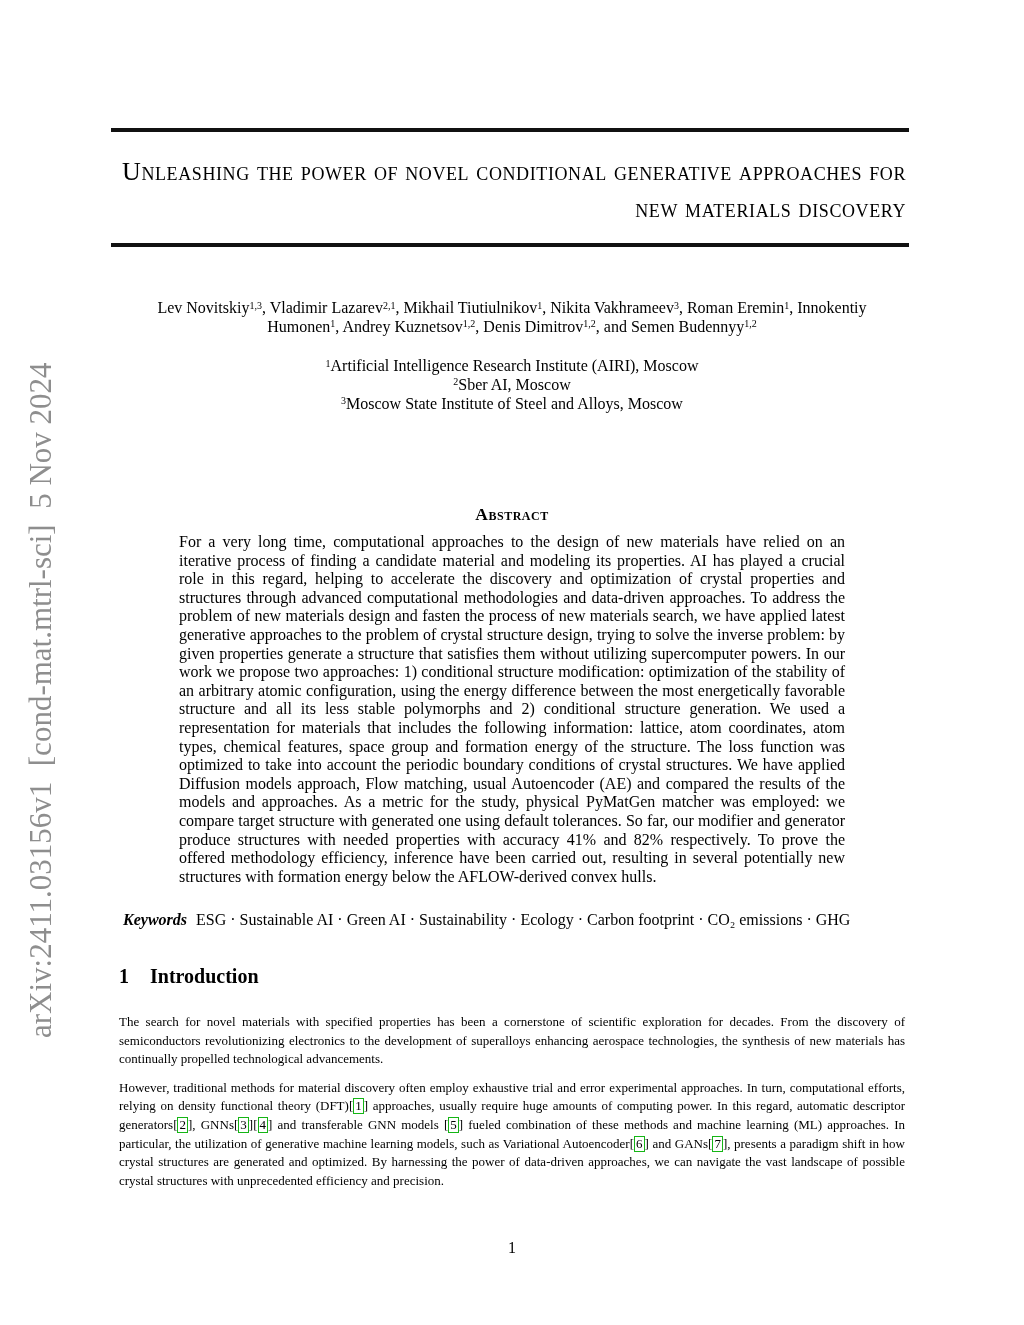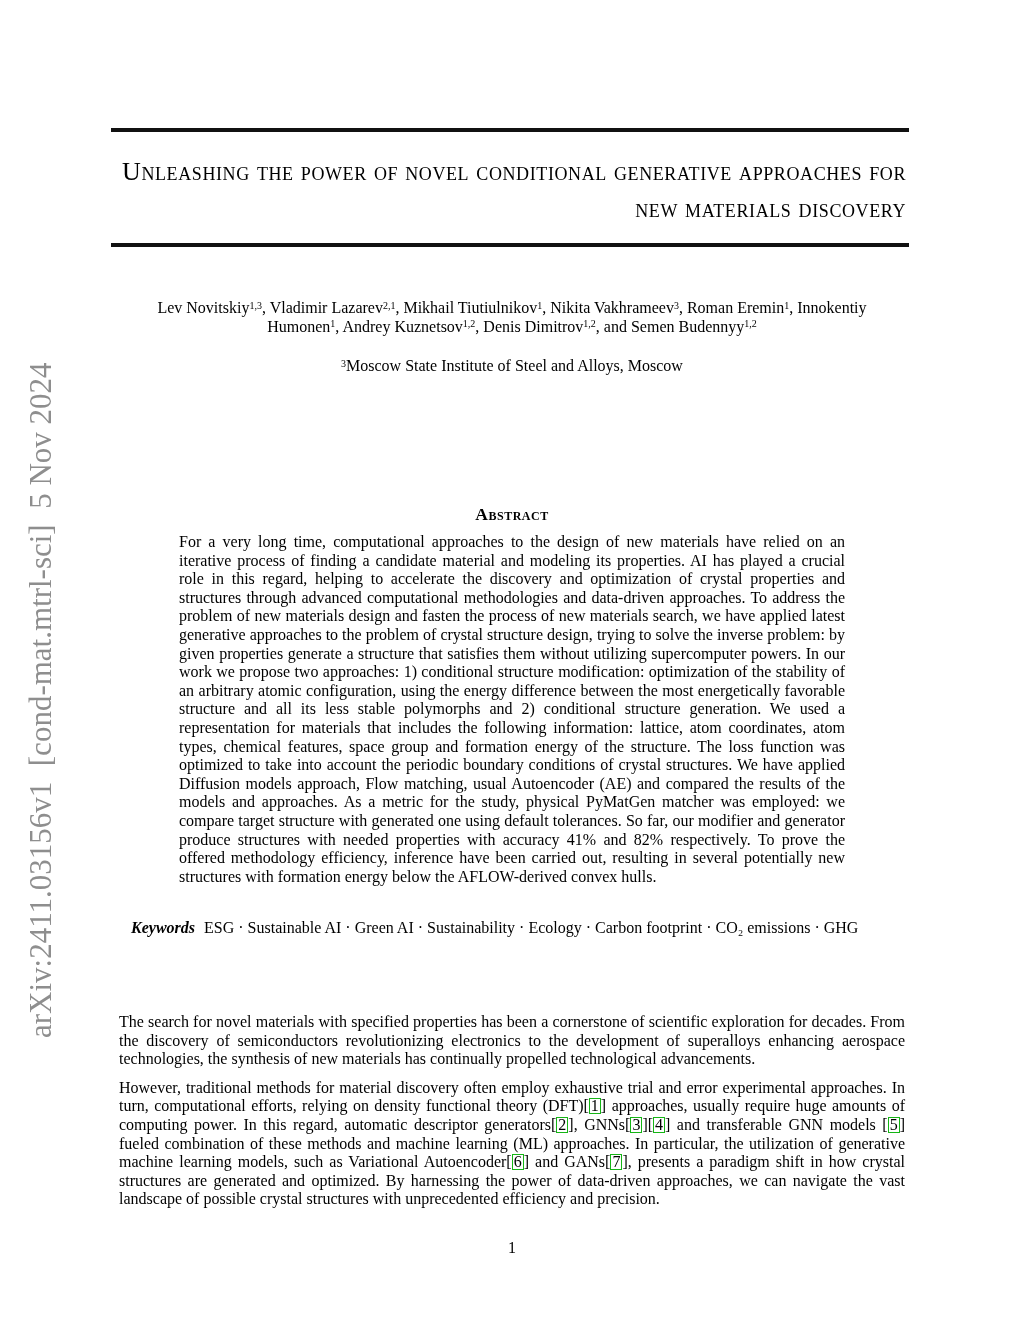--- a/index.html
+++ b/index.html
@@ -91,21 +91,21 @@
     margin: 0;
     font-size: 16px;
     line-height: 18.6px;
     text-align: justify;
   }
   .keywords {
     position: absolute;
     left: 119px;
     top: 906px;
     width: 786px;
-    margin: 12px;
+    margin: 4px;
     font-size: 16px;
     line-height: 19px;
   }
   .keywords-label {
     font-weight: bold;
     font-style: italic;
     margin-right: 9px;
   }
   .section-heading {
     position: absolute;
@@ -118,21 +118,21 @@
   }
   .section-number { display: inline-block; margin-right: 21px; }
   .intro-paragraphs {
     position: absolute;
     left: 119px;
     top: 1013px;
     width: 786px;
   }
   .body-par {
     margin: 0 0 10px 0;
-    font-size: 16px;
+    font-size: 13px;
     line-height: 18.6px;
     text-align: justify;
   }
   .cite {
     white-space: nowrap;
   }
   .cite-num {
     border: 1.5px solid var(--citation-green, #15b515);
     padding: 0 1px;
     display: inline-block;
@@ -156,31 +156,36 @@
 
   <div class="rule rule-top"></div>
 
   <h1 class="title">Unleashing the power of novel conditional generative approaches for new materials discovery</h1>
 
   <div class="rule rule-bottom"></div>
 
   <p class="authors">Lev Novitskiy<sup>1,3</sup>, Vladimir Lazarev<sup>2,1</sup>, Mikhail Tiutiulnikov<sup>1</sup>, Nikita Vakhrameev<sup>3</sup>, Roman Eremin<sup>1</sup>, Innokentiy Humonen<sup>1</sup>, Andrey Kuznetsov<sup>1,2</sup>, Denis Dimitrov<sup>1,2</sup>, and Semen Budennyy<sup>1,2</sup></p>
 
   <div class="affiliations">
+      <div><sup>1</sup>Artificial Intelligence Research Institute (AIRI), Moscow</div>
+      <div><sup>2</sup>Sber AI, Moscow</div>
       <div><sup>3</sup>Moscow State Institute of Steel and Alloys, Moscow</div>
     </div>
 
   <h2 class="abstract-heading">Abstract</h2>
 
   <p class="abstract-text">For a very long time, computational approaches to the design of new materials have relied on an iterative process of finding a candidate material and modeling its properties. AI has played a crucial role in this regard, helping to accelerate the discovery and optimization of crystal properties and structures through advanced computational methodologies and data-driven approaches. To address the problem of new materials design and fasten the process of new materials search, we have applied latest generative approaches to the problem of crystal structure design, trying to solve the inverse problem: by given properties generate a structure that satisfies them without utilizing supercomputer powers. In our work we propose two approaches: 1) conditional structure modification: optimization of the stability of an arbitrary atomic configuration, using the energy difference between the most energetically favorable structure and all its less stable polymorphs and 2) conditional structure generation. We used a representation for materials that includes the following information: lattice, atom coordinates, atom types, chemical features, space group and formation energy of the structure. The loss function was optimized to take into account the periodic boundary conditions of crystal structures. We have applied Diffusion models approach, Flow matching, usual Autoencoder (AE) and compared the results of the models and approaches. As a metric for the study, physical PyMatGen matcher was employed: we compare target structure with generated one using default tolerances. So far, our modifier and generator produce structures with needed properties with accuracy 41% and 82% respectively. To prove the offered methodology efficiency, inference have been carried out, resulting in several potentially new structures with formation energy below the AFLOW-derived convex hulls.</p>
 
   <p class="keywords">
     <span class="keywords-label">Keywords</span><span>ESG · Sustainable AI · Green AI · Sustainability · Ecology · Carbon footprint · CO₂ emissions · GHG</span>
   </p>
 
+  <h2 class="section-heading">
+    <span class="section-number">1</span><span>Introduction</span>
+  </h2>
 
   <div class="intro-paragraphs">
       <p class="body-par">The search for novel materials with specified properties has been a cornerstone of scientific exploration for decades. From the discovery of semiconductors revolutionizing electronics to the development of superalloys enhancing aerospace technologies, the synthesis of new materials has continually propelled technological advancements.</p>
       <p class="body-par">However, traditional methods for material discovery often employ exhaustive trial and error experimental approaches. In turn, computational efforts, relying on density functional theory (DFT)<span class="cite">[<span class="cite-num">1</span>]</span> approaches, usually require huge amounts of computing power. In this regard, automatic descriptor generators<span class="cite">[<span class="cite-num">2</span>]</span>, GNNs<span class="cite">[<span class="cite-num">3</span>]</span><span class="cite">[<span class="cite-num">4</span>]</span> and transferable GNN models <span class="cite">[<span class="cite-num">5</span>]</span> fueled combination of these methods and machine learning (ML) approaches. In particular, the utilization of generative machine learning models, such as Variational Autoencoder<span class="cite">[<span class="cite-num">6</span>]</span> and GANs<span class="cite">[<span class="cite-num">7</span>]</span>, presents a paradigm shift in how crystal structures are generated and optimized. By harnessing the power of data-driven approaches, we can navigate the vast landscape of possible crystal structures with unprecedented efficiency and precision.</p>
     </div>
 
   <div class="page-number">1</div>
 
 </div>
 

